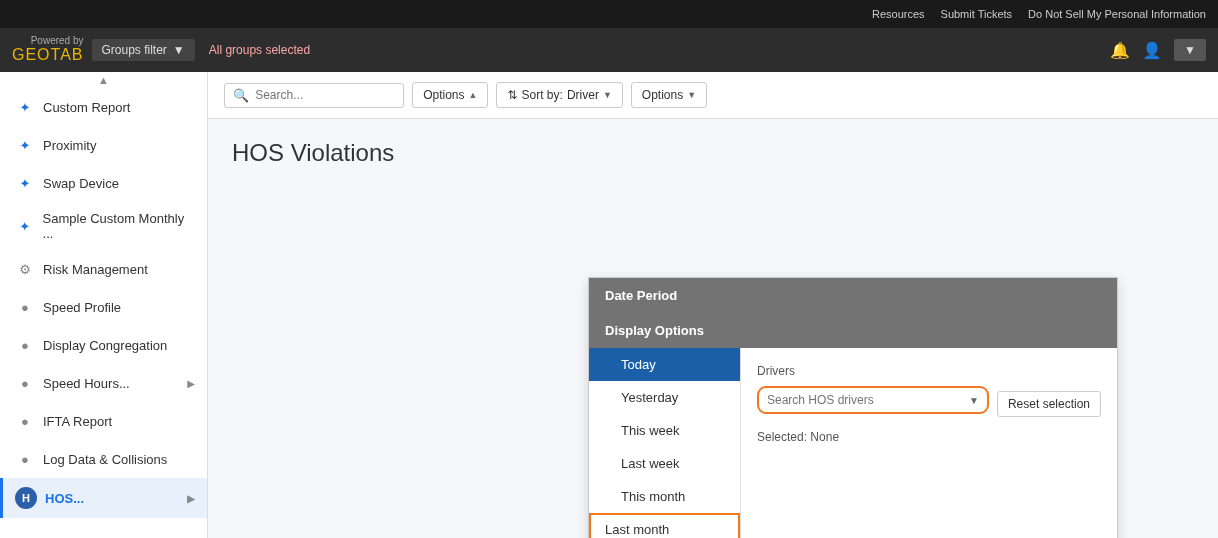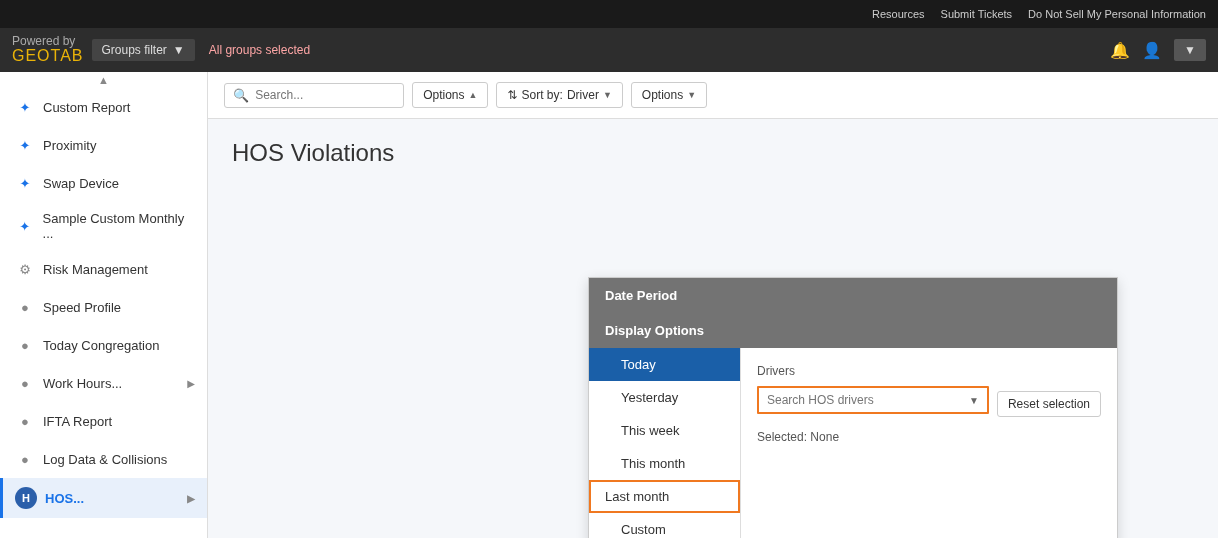--- a/index.html
+++ b/index.html
@@ -30,21 +30,21 @@
       padding: 0 12px;
       gap: 8px;
     }
     .geotab-logo {
       color: white;
       font-size: 11px;
       display: flex;
       align-items: center;
       gap: 4px;
     }
-    .geotab-logo .powered { font-size: 12px; color: #aaa; line-height: 1; }
+    .geotab-logo .powered { font-size: 10px; color: #aaa; line-height: 1; text-align: right; }
     .geotab-logo .brand { color: #eab308; font-size: 16px; font-weight: normal; letter-spacing: 1px; }
     .groups-filter-btn {
       background: #444;
       color: #ddd;
       border: none;
       padding: 4px 10px;
       font-size: 12px;
       cursor: pointer;
       display: flex;
       align-items: center;
@@ -239,21 +239,21 @@
     }
     .drivers-label {
       font-size: 12px;
       color: #555;
       margin-bottom: 8px;
     }
     .drivers-search {
       display: flex;
       align-items: center;
       border: 2px solid #f07820;
-      border-radius: 1px;
+      border-radius: 9px;
       padding: 5px 8px;
       background: #fff;
       gap: 6px;
       margin-bottom: 8px;
     }
     .drivers-search input {
       border: none;
       outline: none;
       font-size: 12px;
       flex: 1;
@@ -339,25 +339,25 @@
     <div class="sidebar-item">
       <span class="item-icon gray">⚙</span>
       <span>Risk Management</span>
     </div>
     <div class="sidebar-item">
       <span class="item-icon gray">●</span>
       <span>Speed Profile</span>
     </div>
     <div class="sidebar-item">
       <span class="item-icon gray">●</span>
-      <span>Today Congregation</span>
+      <span>Display Congregation</span>
     </div>
     <div class="sidebar-item">
       <span class="item-icon gray">●</span>
-      <span>Work Hours...</span>
+      <span>Speed Hours...</span>
       <span class="arrow">▶</span>
     </div>
     <div class="sidebar-item">
       <span class="item-icon gray">●</span>
       <span>IFTA Report</span>
     </div>
     <div class="sidebar-item">
       <span class="item-icon gray">●</span>
       <span>Log Data &amp; Collisions</span>
     </div>
@@ -409,20 +409,23 @@
             <div class="date-item active-period">
               <span>Today</span>
             </div>
             <div class="date-item">
               <span>Yesterday</span>
             </div>
             <div class="date-item">
               <span>This week</span>
             </div>
             <div class="date-item">
+              <span>Last week</span>
+            </div>
+            <div class="date-item">
               <span>This month</span>
             </div>
             <div class="date-item selected-period">
               <span>Last month</span>
             </div>
             <div class="date-item">
               <span>Custom</span>
             </div>
           </div>
 

